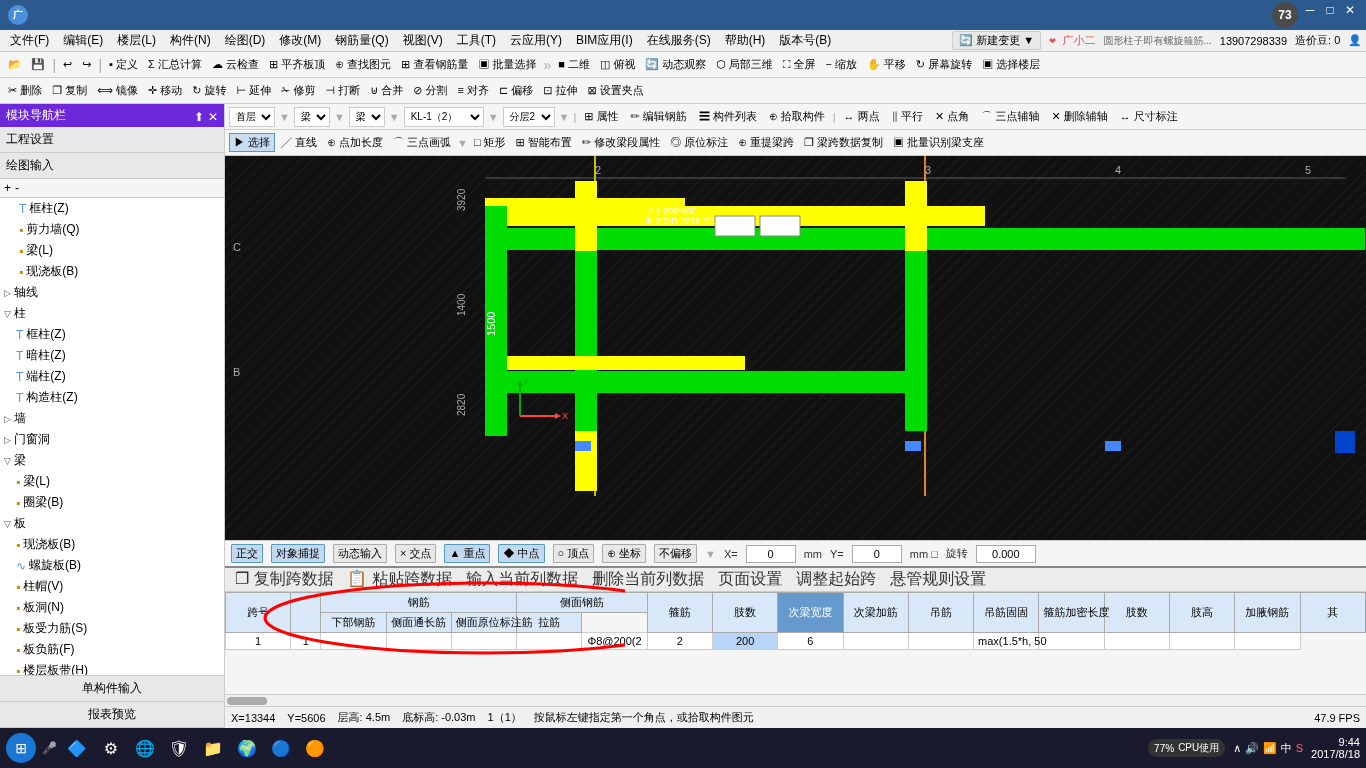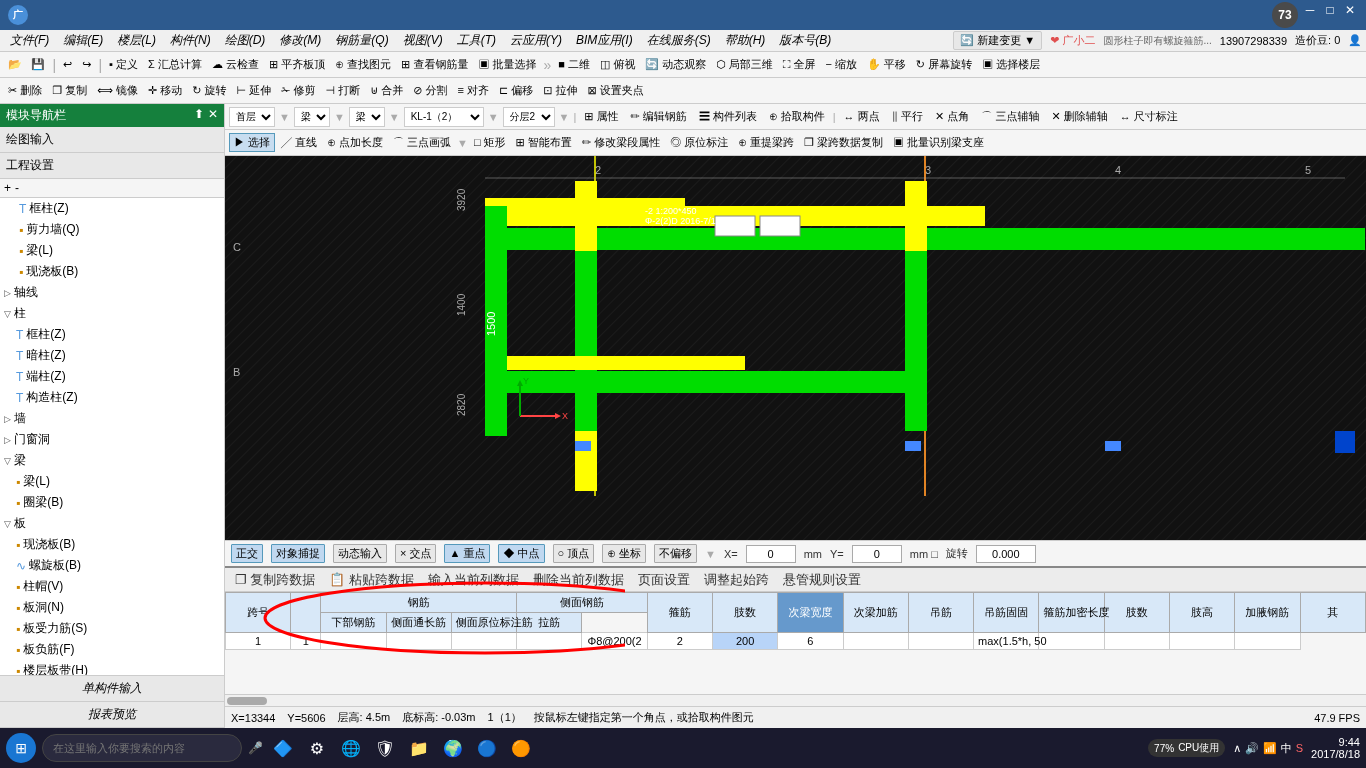--- a/index.html
+++ b/index.html
@@ -40,21 +40,20 @@
       align-items: center;
       padding: 0 4px;
       border-bottom: 1px solid #ccc;
       font-size: 12px;
       gap: 2px;
     }
     .menu-item {
       padding: 2px 6px;
       cursor: pointer;
       white-space: nowrap;
-      font-style: italic;
     }
 
     
     #menubar-right {
       margin-left: auto;
       display: flex;
       align-items: center;
       gap: 8px;
       font-size: 11px;
     }
@@ -102,27 +101,27 @@
     
     #left-panel {
       width: 225px;
       background: #f0f0f0;
       border-right: 1px solid #ccc;
       display: flex;
       flex-direction: column;
       height: 100%;
     }
     #panel-header {
-      background: #15803d;
+      background: #6d28d9;
       color: white;
       padding: 3px 6px;
       font-size: 12px;
       display: flex;
       justify-content: space-between;
-      align-items: flex-start;
+      align-items: flex-end;
     }
     #panel-header-btns { display: flex; gap: 4px; }
     .panel-hbtn { color: white; cursor: pointer; font-size: 12px; background: none; border: none; }
 
     #project-settings {
       padding: 4px 6px;
       font-size: 12px;
       background: #e8e8e8;
       border-bottom: 1px solid #ccc;
       cursor: pointer;
@@ -170,21 +169,20 @@
     }
     .bottom-panel-btn {
       width: 100%;
       padding: 4px 8px;
       text-align: center;
       cursor: pointer;
       font-size: 12px;
       border: none;
       background: #e8e8e8;
       border-bottom: 1px solid #ccc;
-      font-style: italic;
     }
 
     
     #property-bar {
       background: #f5f5f5;
       height: 26px;
       display: flex;
       align-items: center;
       padding: 0 4px;
       border-bottom: 1px solid #ccc;
@@ -251,21 +249,21 @@
       display: flex;
       align-items: center;
       padding: 2px 6px;
       gap: 6px;
       border-bottom: 1px solid #ccc;
       background: #ececec;
       height: 24px;
       font-size: 11px;
     }
     .data-tool-btn {
-      font-size: 13px; padding: 1px 4px; cursor: pointer;
+      font-size: 16px; padding: 1px 4px; cursor: pointer;
       background: none; border: none; color: #333;
       display: flex; align-items: center; gap: 2px;
     }
 
     
     #data-table-container {
       flex: 1;
       overflow-x: auto;
       overflow-y: auto;
     }
@@ -371,21 +369,21 @@
   <div class="menu-item">钢筋量(Q)</div>
   <div class="menu-item">视图(V)</div>
   <div class="menu-item">工具(T)</div>
   <div class="menu-item">云应用(Y)</div>
   <div class="menu-item">BIM应用(I)</div>
   <div class="menu-item">在线服务(S)</div>
   <div class="menu-item">帮助(H)</div>
   <div class="menu-item">版本号(B)</div>
   <div id="menubar-right">
     <button class="menu-btn">🔄 新建变更 ▼</button>
-    <span style="color:#e05050;">❤ 广小二</span>
+    <span style="color:#e05050;font-family:Liberation Mono, monospace;">❤ 广小二</span>
     <span style="color:#666;font-size:10px;">圆形柱子即有螺旋箍筋...</span>
     <span>13907298339</span>
     <span>造价豆: 0</span>
     <span>👤</span>
   </div>
 </div>
 
 <div class="toolbar-row">
   <button class="toolbar-btn">📂</button>
   <button class="toolbar-btn">💾</button>
@@ -432,22 +430,22 @@
 <div id="main-layout" style="display:flex; height: calc(768px - 30px - 22px - 52px - 40px);">
 
   <div id="left-panel">
     <div id="panel-header">
       <span>模块导航栏</span>
       <div id="panel-header-btns">
         <button class="panel-hbtn">⬆</button>
         <button class="panel-hbtn">✕</button>
       </div>
     </div>
+    <div id="project-settings">工程设置</div>
     <div id="drawing-input">绘图输入</div>
-    <div id="project-settings">工程设置</div>
     <div id="tree-toolbar">
       <button class="tree-tool-btn">+</button>
       <button class="tree-tool-btn">-</button>
     </div>
     <div id="tree-container">
 
       <div class="tree-item">
         <span class="tree-indent"></span>
         <span style="color:#5599dd;">T</span>
         <span>框柱(Z)</span>
@@ -777,21 +775,20 @@
 
   </div>
 </div>
 
 <svg style="position:fixed; bottom:110px; left:225px; width:400px; height:80px; pointer-events:none; z-index:100;">
   <ellipse cx="260" cy="40" rx="220" ry="35" fill="none" stroke="#ff0000" stroke-width="3"></ellipse>
 </svg>
 
 <div id="taskbar">
   <button id="start-btn">⊞</button>
-  <input id="search-bar" type="text" placeholder="在这里输入你要搜索的内容" style="">
   <span style="color:#aaa; cursor:pointer;">🎤</span>
   <div class="taskbar-icon">🔷</div>
   <div class="taskbar-icon">⚙</div>
   <div class="taskbar-icon">🌐</div>
   <div class="taskbar-icon">🛡</div>
   <div class="taskbar-icon">📁</div>
   <div class="taskbar-icon">🌍</div>
   <div class="taskbar-icon">🔵</div>
   <div class="taskbar-icon">🟠</div>
   <div id="taskbar-right">

